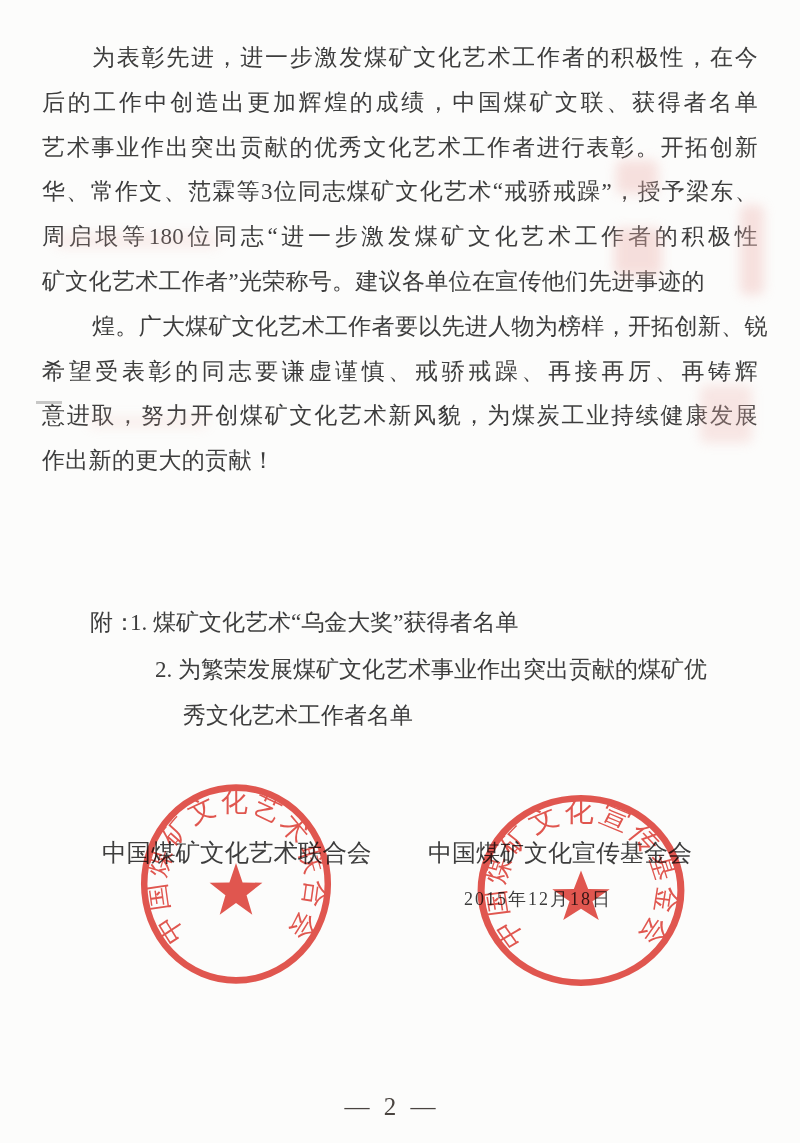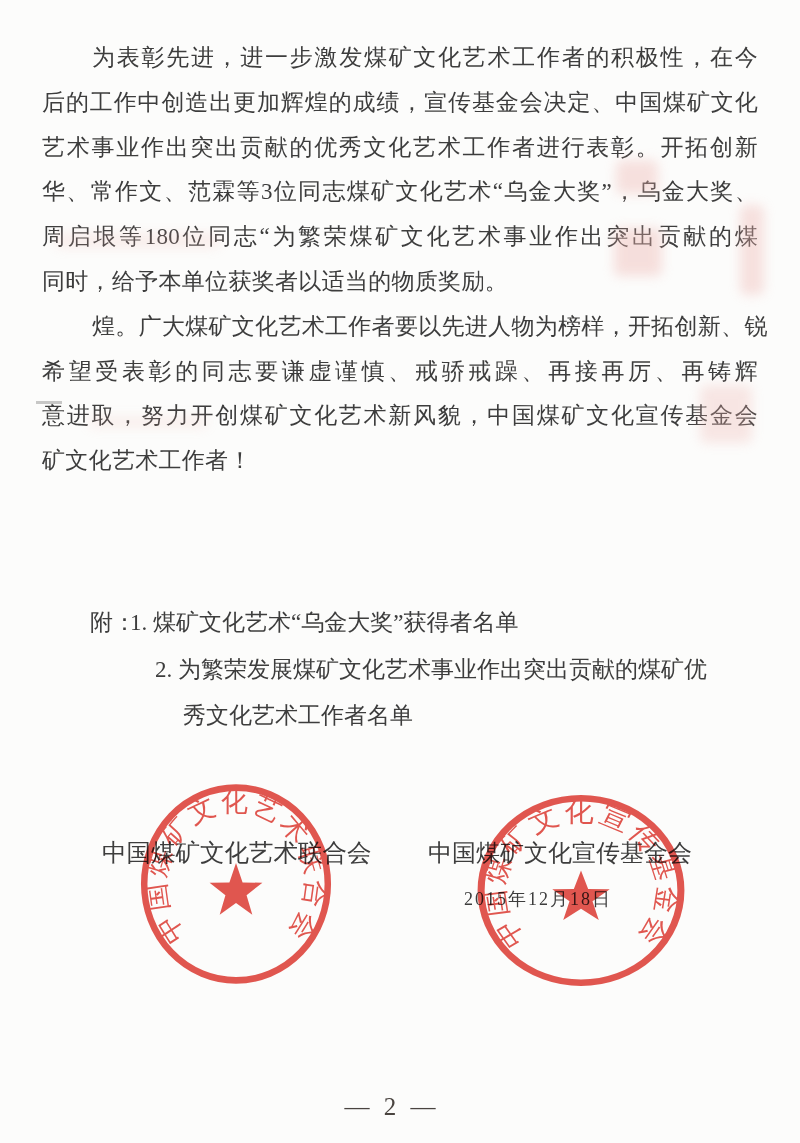--- a/index.html
+++ b/index.html
@@ -125,32 +125,32 @@
   <div class="bleed bleed-3"></div>
   <div class="bleed bleed-4"></div>
   <div class="bleed bleed-5"></div>
   <div class="bleed bleed-6"></div>
   <div class="artifact-dash"></div>
 
   <div class="body-text">
     <div class="para">
 
     <div class="line">为表彰先进，进一步激发煤矿文化艺术工作者的积极性，在今</div>
-        <div class="line">后的工作中创造出更加辉煌的成绩，宣传基金会决定、中国煤矿文化</div>
+        <div class="line">后的工作中创造出更加辉煌的成绩，中国煤矿文联、获得者名单</div>
         <div class="line">艺术事业作出突出贡献的优秀文化艺术工作者进行表彰。开拓创新</div>
-        <div class="line">华、常作文、范霖等3位同志煤矿文化艺术“乌金大奖”，乌金大奖、</div>
-        <div class="line">周启垠等180位同志“为繁荣煤矿文化艺术事业作出突出贡献的煤</div>
-        <div class="line">同时，给予本单位获奖者以适当的物质奖励。</div>
+        <div class="line">华、常作文、范霖等3位同志煤矿文化艺术“戒骄戒躁”，授予梁东、</div>
+        <div class="line">周启垠等180位同志“进一步激发煤矿文化艺术工作者的积极性</div>
+        <div class="line">矿文化艺术工作者”光荣称号。建议各单位在宣传他们先进事迹的</div>
       </div>
     <div class="para">
 
     <div class="line">煌。广大煤矿文化艺术工作者要以先进人物为榜样，开拓创新、锐</div>
         <div class="line">希望受表彰的同志要谦虚谨慎、戒骄戒躁、再接再厉、再铸辉</div>
-        <div class="line">意进取，努力开创煤矿文化艺术新风貌，中国煤矿文化宣传基金会</div>
-        <div class="line">矿文化艺术工作者！</div>
+        <div class="line">意进取，努力开创煤矿文化艺术新风貌，为煤炭工业持续健康发展</div>
+        <div class="line">作出新的更大的贡献！</div>
       </div>
   </div>
 
   <div class="attach-label">附：</div>
   <div class="attach-items">
 
   <div class="attach-item">1. 煤矿文化艺术“乌金大奖”获得者名单</div>
       <div class="attach-item">2. 为繁荣发展煤矿文化艺术事业作出突出贡献的煤矿优秀文化艺术工作者名单</div>
     </div>
 

